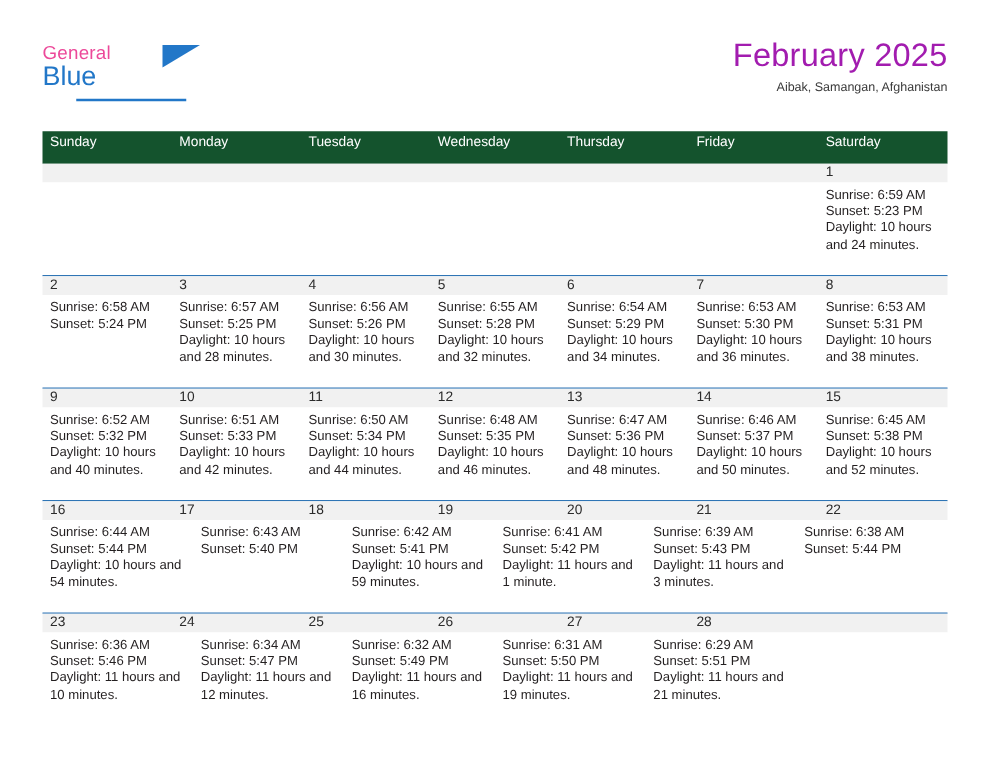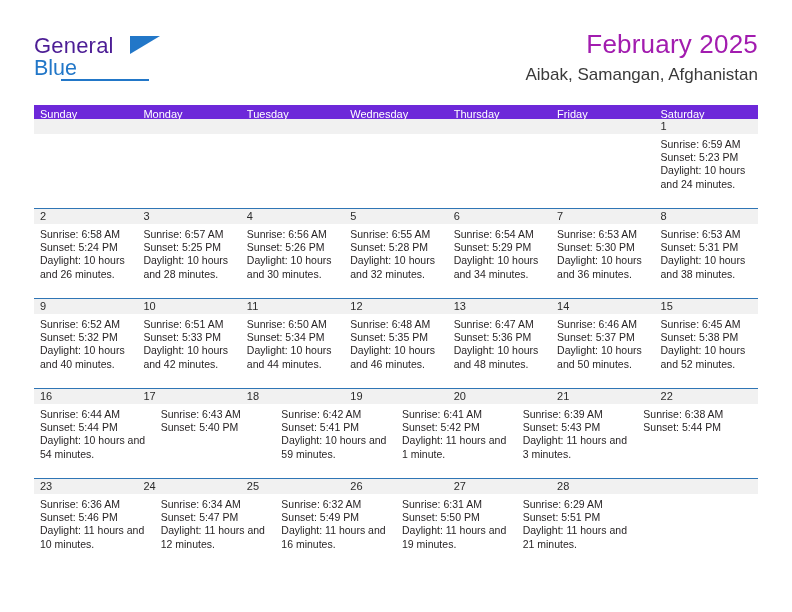--- a/index.html
+++ b/index.html
@@ -34,23 +34,23 @@
   }
 
   .logo {
     position: absolute;
     left: 0;
     top: 5px;
     width: 150px;
     height: 52px;
   }
   .logo-general {
-    font-size: 22px;
+    font-size: 15px;
     letter-spacing: 0.2px;
-    color: #4c1d95;
+    color: #ec4899;
     font-weight: 400;
     line-height: 1;
     display: block;
   }
   .logo-blue {
     font-size: 21.5px;
     color: #2277c8;
     font-weight: 400;
     line-height: 1;
     display: block;
@@ -81,39 +81,39 @@
     text-align: right;
   }
   .title-main {
     font-size: 26px;
     font-weight: 400;
     color: #a21caf;
     line-height: 1.15;
     letter-spacing: 0.2px;
   }
   .title-sub {
-    font-size: 17px;
+    font-size: 10px;
     font-weight: 400;
     color: #3a3a3a;
     margin-top: 5px;
     line-height: 1.2;
   }
 
   
   .calendar {
     position: absolute;
     left: 34px;
     top: 105px;
     width: 724px;
   }
 
   .dow-row {
     display: flex;
-    background: #6d28d9;
-    height: 14px;
+    background: #14532d;
+    height: 26px;
   }
   .dow-cell {
     flex: 1 1 0;
     color: #ffffff;
     font-size: 11px;
     line-height: 19px;
     padding-left: 6px;
     box-sizing: border-box;
     white-space: nowrap;
   }
@@ -228,21 +228,20 @@
             <div class="date-cell">4</div>
             <div class="date-cell">5</div>
             <div class="date-cell">6</div>
             <div class="date-cell">7</div>
             <div class="date-cell">8</div>
           </div>
           <div class="week-body">
             <div class="body-cell">
               <div class="line">Sunrise: 6:58 AM</div>
               <div class="line">Sunset: 5:24 PM</div>
-              <div class="daylight">Daylight: 10 hours and 26 minutes.</div>
             </div>
             <div class="body-cell">
               <div class="line">Sunrise: 6:57 AM</div>
               <div class="line">Sunset: 5:25 PM</div>
               <div class="daylight">Daylight: 10 hours and 28 minutes.</div>
             </div>
             <div class="body-cell">
               <div class="line">Sunrise: 6:56 AM</div>
               <div class="line">Sunset: 5:26 PM</div>
               <div class="daylight">Daylight: 10 hours and 30 minutes.</div>

